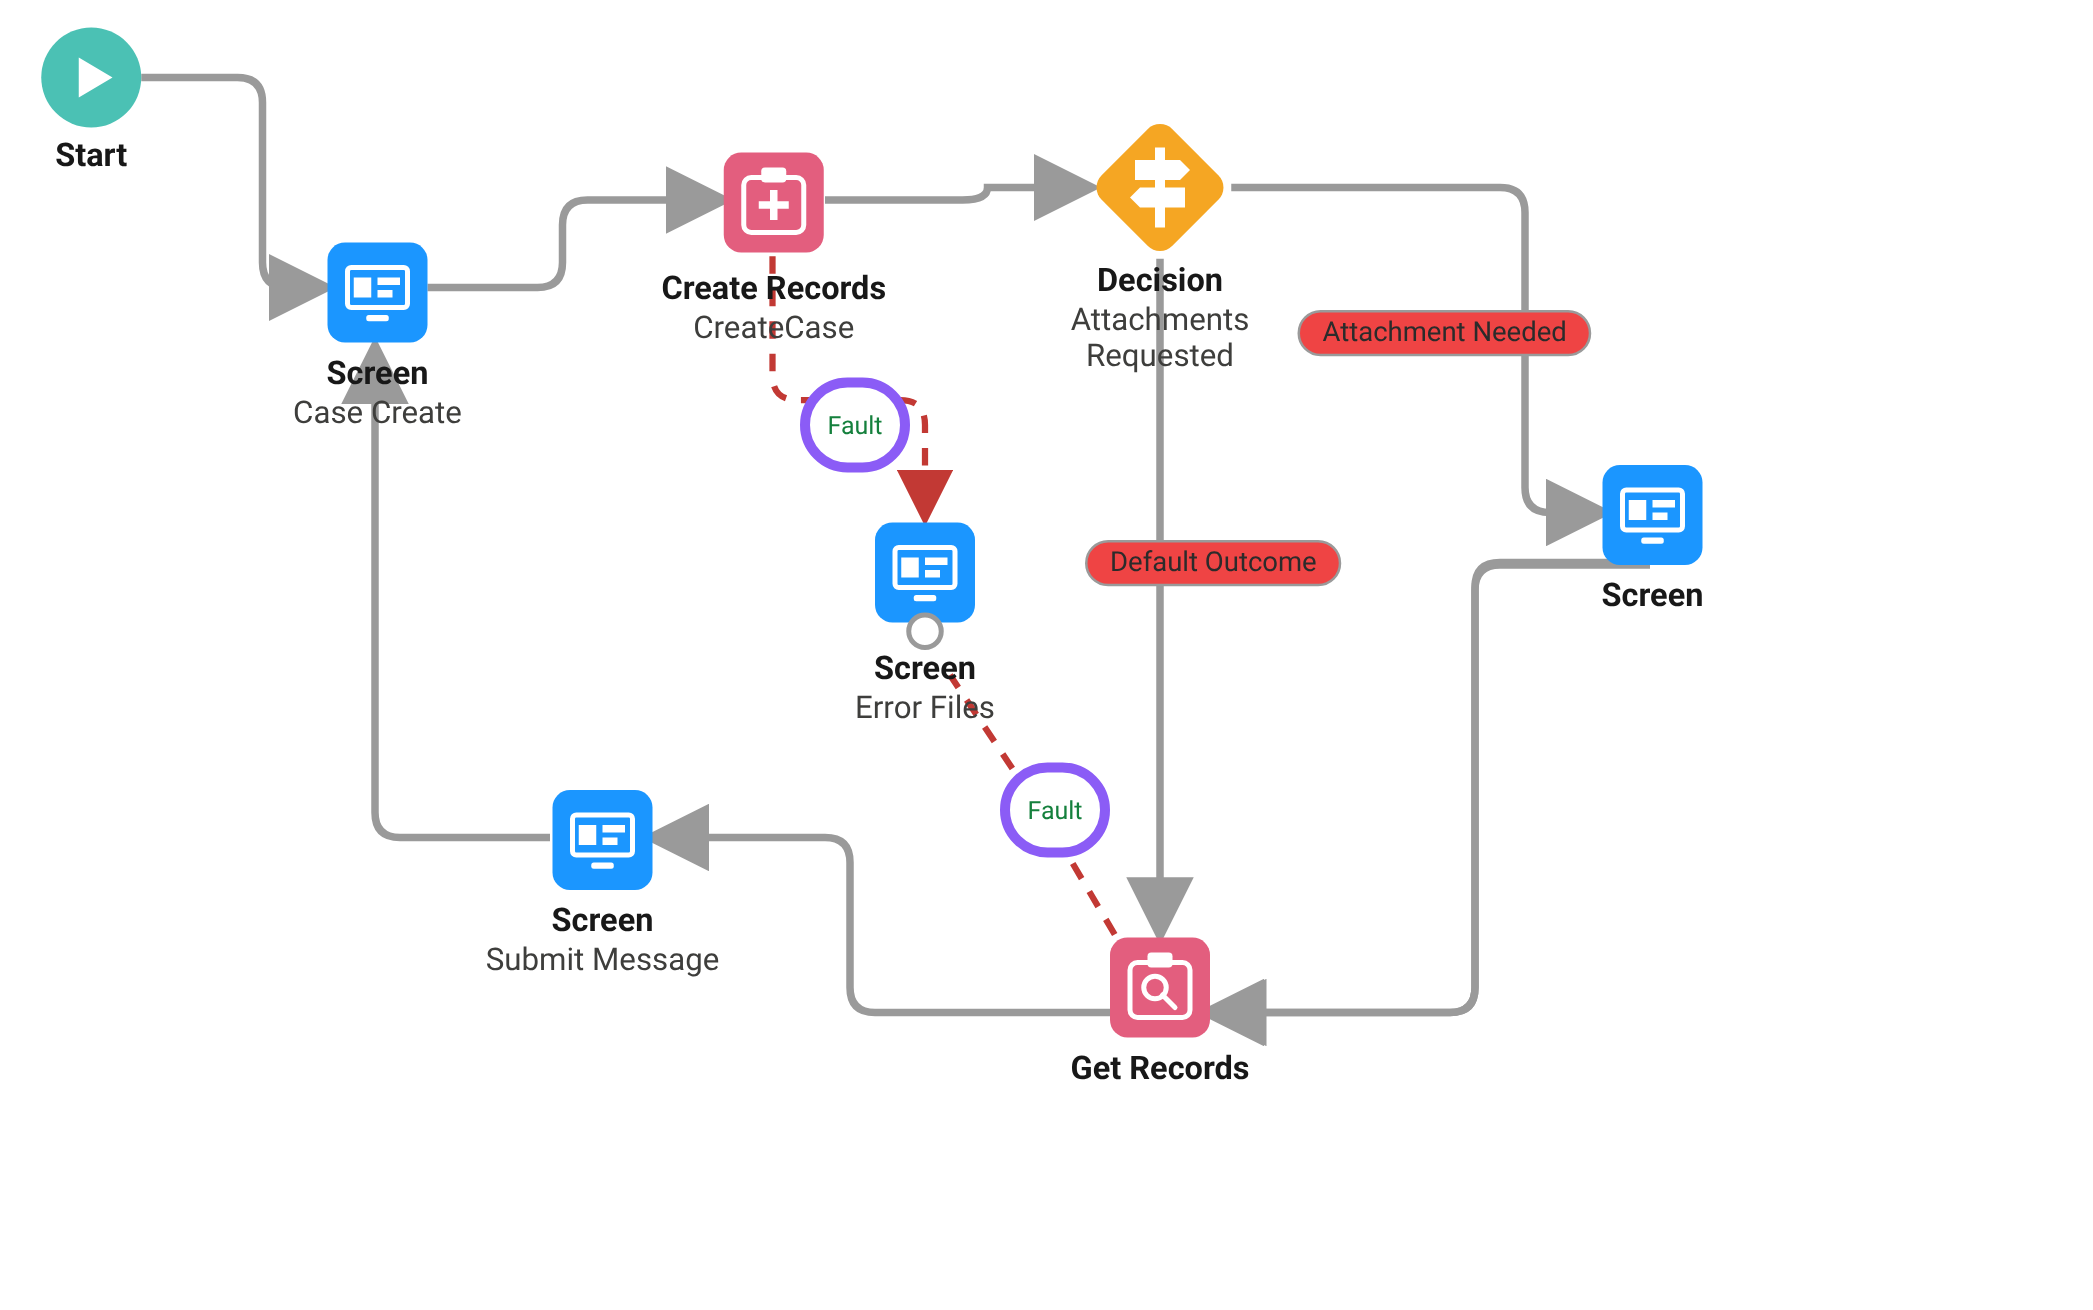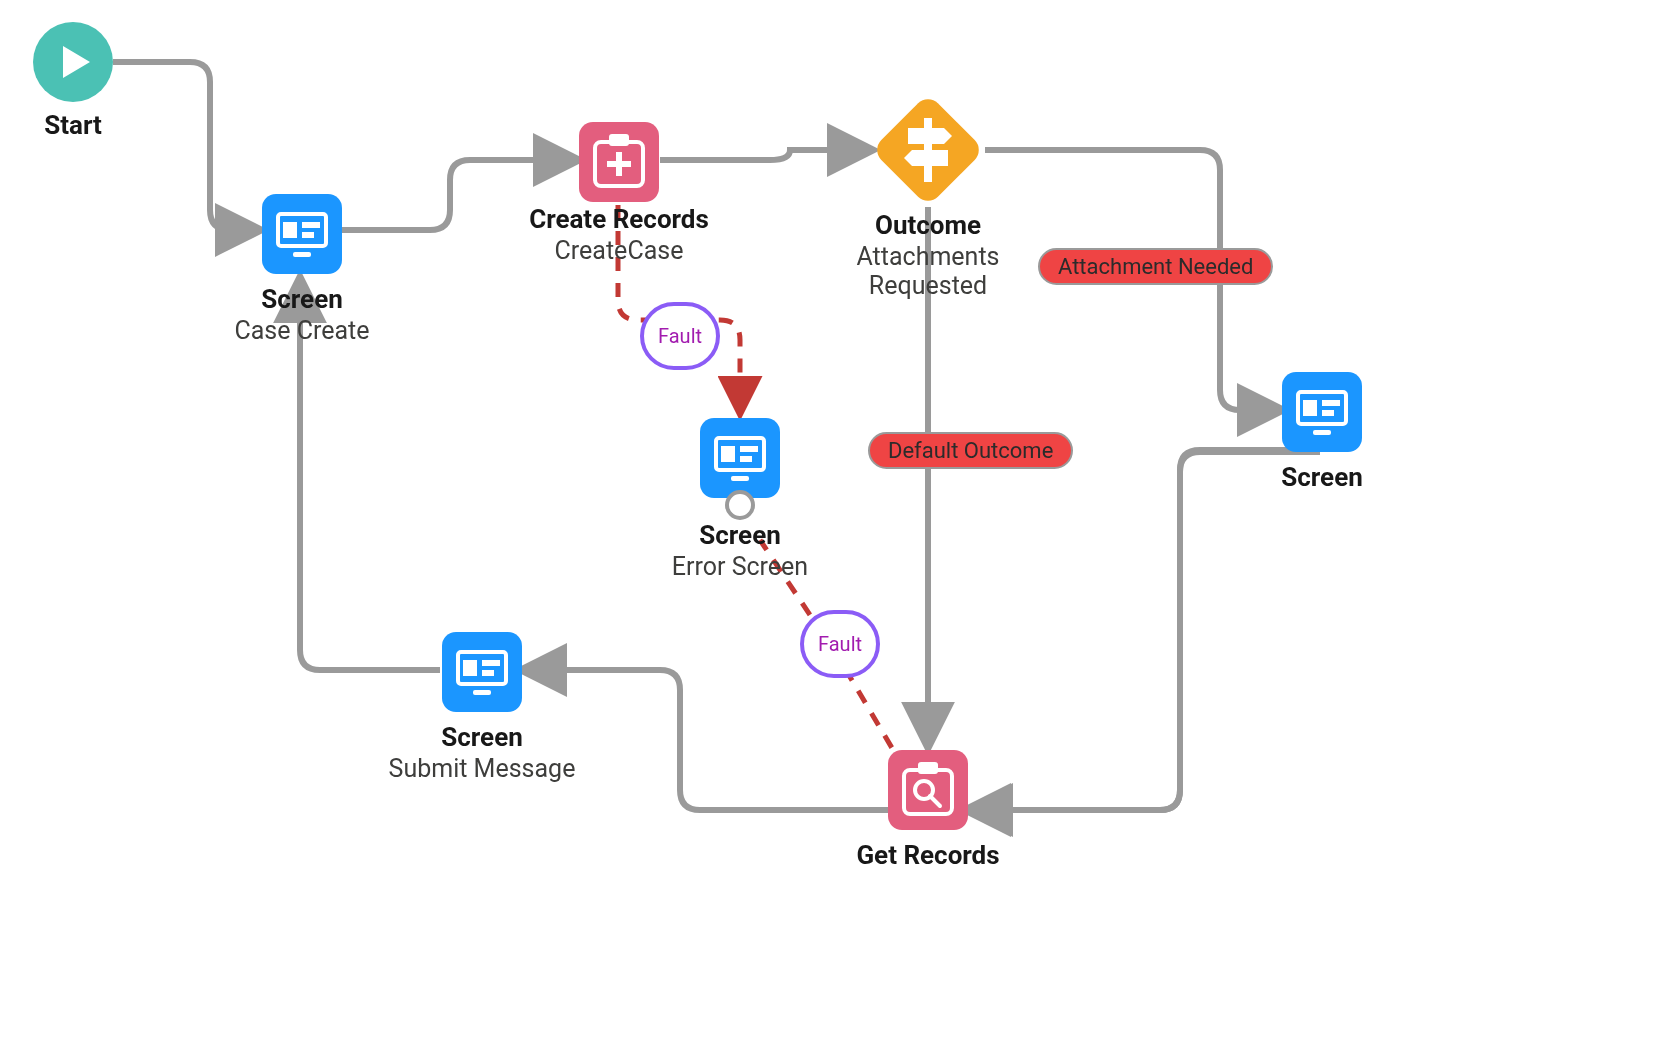--- a/index.html
+++ b/index.html
@@ -1,21 +1,21 @@
 <!DOCTYPE html>
 <html><head>
 <meta charset="utf-8">
 <style>
   html,body{margin:0;padding:0;width:1674px;height:1048px;background:#fff;font-family:-apple-system,BlinkMacSystemFont,"Segoe UI",Roboto,Helvetica,Arial,sans-serif;color:#181818}
   svg{display:block}
   .node-label{position:absolute;text-align:center;width:260px}
   .node-label .title{font-weight:700;font-size:26px;color:#181818;white-space:nowrap}
   .node-label .sub{font-size:25px;color:#3e3e3c;white-space:nowrap;margin-top:2px}
   .pill{position:absolute;border:2px solid #9a9a9a;border-radius:999px;padding:4px 18px;font-size:22px;color:#2b2b2b;background:#ef4444;white-space:nowrap}
-  .fault-pill{position:absolute;border:4px solid #8b5cf6;border-radius:999px;padding:18px 14px;font-size:20px;color:#a21caf;background:#fff}
+  .fault-pill{position:absolute;border:8px solid #8b5cf6;border-radius:999px;padding:18px 14px;font-size:20px;color:#15803d;background:#fff}
 </style>
 </head>
 <body>
 
 <svg width="1674" height="1048">
   <defs>
     <marker id="arrow" viewBox="0 0 10 10" refX="8" refY="5" markerWidth="9" markerHeight="9" orient="auto-start-reverse">
       <path d="M0,0 L10,5 L0,10 Z" fill="#9a9a9a"></path>
     </marker>
     <marker id="arrow-fault" viewBox="0 0 10 10" refX="8" refY="5" markerWidth="9" markerHeight="9" orient="auto-start-reverse">
@@ -123,33 +123,33 @@
 
 <div class="node-label" style="left:-57px;top:110px">
   <div class="title">Start</div>
 </div>
 
 <div class="node-label" style="left:172px;top:284px">
   <div class="title">Screen</div>
   <div class="sub">Case Create</div>
 </div>
 
-<div class="node-label" style="left:489px;top:204px">
+<div class="node-label" style="left:489px;top:216px">
   <div class="title">Create Records</div>
   <div class="sub">CreateCase</div>
 </div>
 
 <div class="node-label" style="left:798px;top:210px">
-  <div class="title">Outcome</div>
+  <div class="title">Decision</div>
   <div class="sub" style="white-space:normal">Attachments Requested</div>
 </div>
 
 <div class="node-label" style="left:610px;top:520px">
   <div class="title">Screen</div>
-  <div class="sub">Error Screen</div>
+  <div class="sub">Error Files</div>
 </div>
 
 <div class="node-label" style="left:1192px;top:462px">
   <div class="title">Screen</div>
 </div>
 
 <div class="node-label" style="left:798px;top:840px">
   <div class="title">Get Records</div>
 </div>
 

